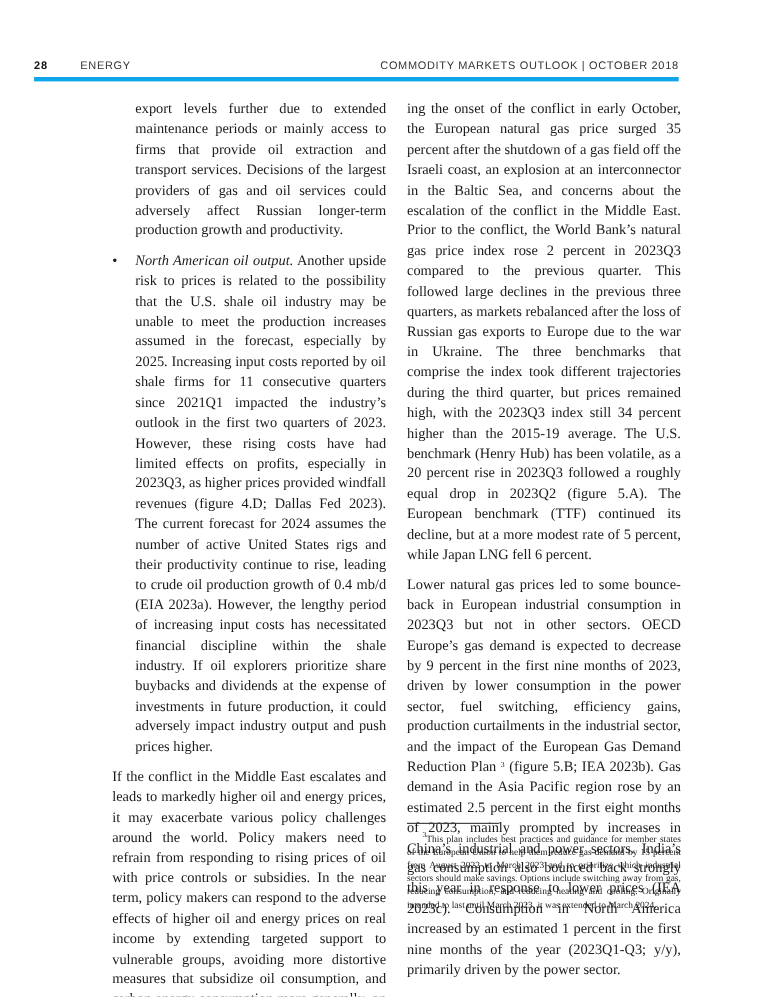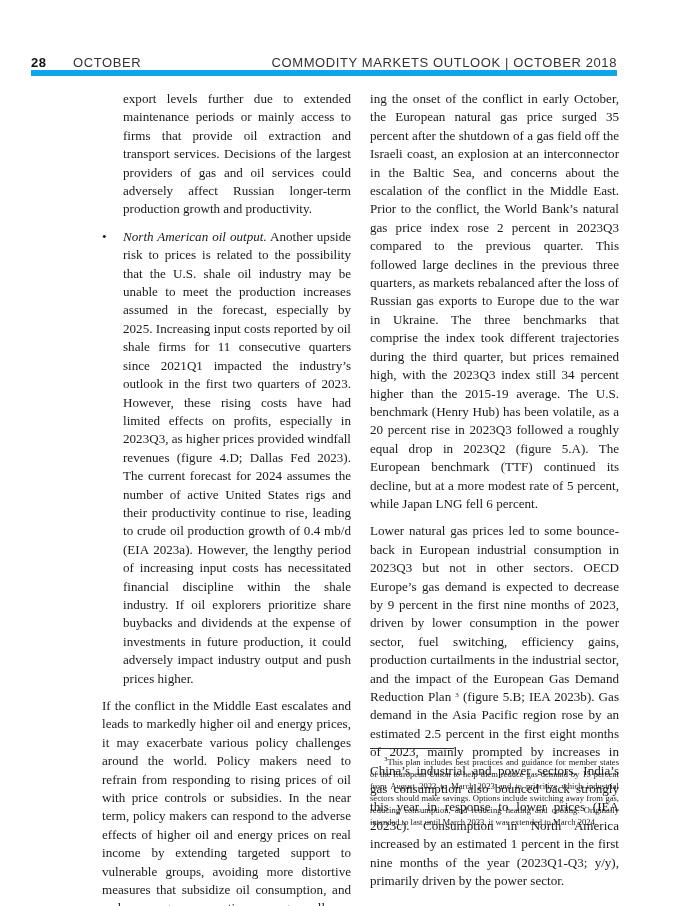--- a/index.html
+++ b/index.html
@@ -1,20 +1,20 @@
 <!DOCTYPE html>
 <html><head>
 <meta charset="utf-8">
 <style>
   html, body { margin: 0; padding: 0; background: #ffffff; }
   body { width: 700px; height: 906px; position: relative; overflow: hidden; }
   .header {
     position: absolute; left: 31px; top: 52px; width: 586px; height: 18px;
-    border-bottom: 6px solid #0ea5e9;
-    font-family: "Liberation Sans", sans-serif; font-size: 13px; color: #333;
+    border-bottom: 4px solid #0ea5e9;
+    font-family: "Liberation Sans", sans-serif; font-size: 10px; color: #333;
     letter-spacing: 0.6px;
   }
   .page-num { position: absolute; left: 0; top: 3px; font-weight: bold; color: #111; }
   .section { position: absolute; left: 42px; top: 3px; }
   .pub { position: absolute; right: 0; top: 3px; }
   .col {
     position: absolute; top: 90px; width: 249px;
     font-family: "Liberation Serif", serif; font-size: 13.1px; line-height: 18.4px;
     color: #1a1a1a; text-align: justify;
   }
@@ -35,21 +35,21 @@
     font-family: Liberation Serif, serif; font-size: 8.6px; line-height: 11.9px;
     color: #1a1a1a; text-align: justify; text-indent: 14px;
   }
   sup { font-size: 7px; vertical-align: 4px; line-height: 0; }
 </style>
 </head>
 <body>
 
 <div class="header">
   <span class="page-num">28</span>
-  <span class="section">OCTOBER</span>
+  <span class="section">ENERGY</span>
   <span class="pub">COMMODITY MARKETS OUTLOOK | OCTOBER 2018</span>
 </div>
 
 <div class="col col-left">
   <p class="indent-block">export levels further due to extended maintenance periods or mainly access to firms that provide oil extraction and transport services. Decisions of the largest providers of gas and oil services could adversely affect Russian longer-term production growth and productivity.</p>
   <div class="bullet-item">
     <span class="bullet-dot">•</span>
     <p><span class="italic">North American oil output.</span><span> Another upside risk to prices is related to the possibility that the U.S. shale oil industry may be unable to meet the production increases assumed in the forecast, especially by 2025. Increasing input costs reported by oil shale firms for 11 consecutive quarters since 2021Q1 impacted the industry’s outlook in the first two quarters of 2023. However, these rising costs have had limited effects on profits, especially in 2023Q3, as higher prices provided windfall revenues (figure 4.D; Dallas Fed 2023). The current forecast for 2024 assumes the number of active United States rigs and their productivity continue to rise, leading to crude oil production growth of 0.4 mb/d (EIA 2023a). However, the lengthy period of increasing input costs has necessitated financial discipline within the shale industry. If oil explorers prioritize share buybacks and dividends at the expense of investments in future production, it could adversely impact industry output and push prices higher.</span></p>
   </div>
   <p class="para-gap">If the conflict in the Middle East escalates and leads to markedly higher oil and energy prices, it may exacerbate various policy challenges around the world. Policy makers need to refrain from responding to rising prices of oil with price controls or subsidies. In the near term, policy makers can respond to the adverse effects of higher oil and energy prices on real income by extending targeted support to vulnerable groups, avoiding more distortive measures that subsidize oil consumption, and carbon energy consumption more generally, on a large scale.</p>

